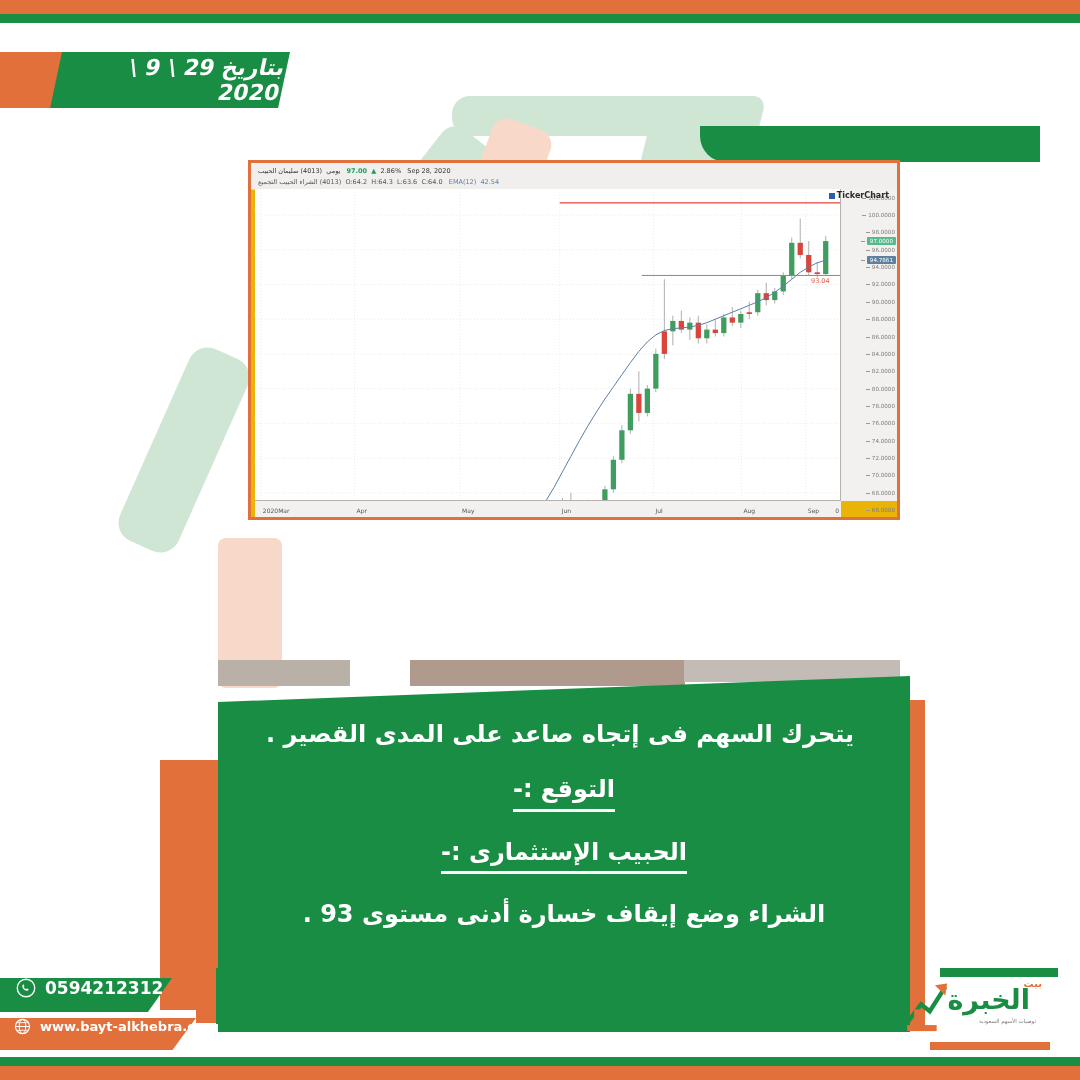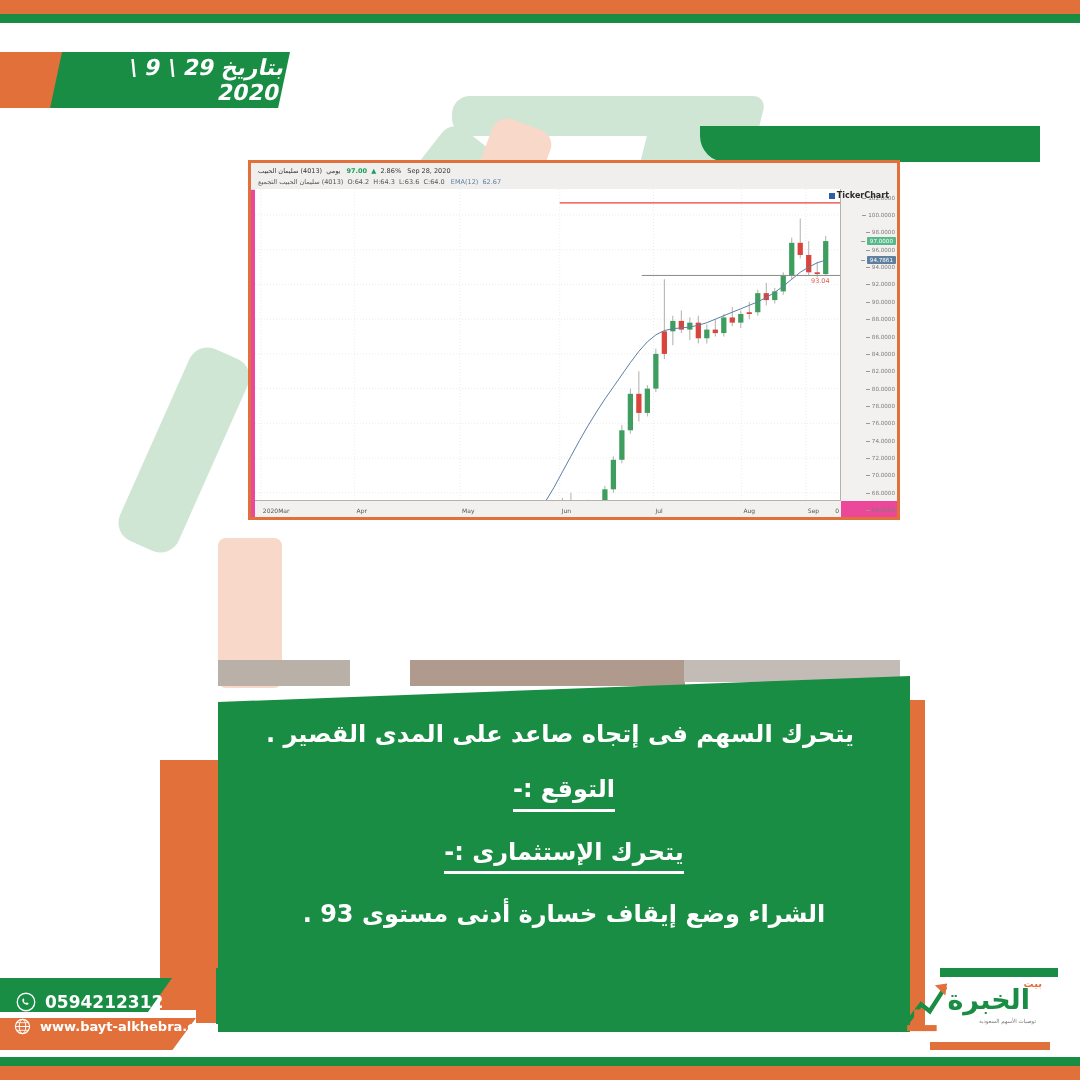--- a/index.html
+++ b/index.html
@@ -49,21 +49,21 @@
       transform:rotate(24deg);}
   .wm-p3{left:218px;top:538px;width:64px;height:150px;background:#f7d8c9;border-radius:8px;}
   .wm-tab{left:700px;top:126px;width:340px;height:36px;background:#1a8d45;
       border-radius:0 0 0 26px;}
   .wm-grayA{left:218px;top:660px;width:132px;height:26px;background:#b9b0a8;}
   .wm-grayB{left:410px;top:660px;width:275px;height:26px;background:#b09a8e;}
   .wm-grayC{left:684px;top:660px;width:216px;height:22px;background:#c3bcb6;}
 
   
   .chart{position:absolute;left:248px;top:160px;width:652px;height:360px;
-      background:#ec4899;border:3px solid #e2703a;box-sizing:border-box;overflow:hidden;}
+      background:#eab308;border:3px solid #e2703a;box-sizing:border-box;overflow:hidden;}
   .chart-hdr{height:26px;background:#f0efed;border-bottom:1px solid #dcdad6;
       position:relative;}
   .chart-hdr-row{position:absolute;left:7px;white-space:nowrap;
       font-size:6.5px;color:#333;font-family:"DejaVu Sans",sans-serif;}
   .chart-hdr-row.r1{top:4px;}
   .chart-hdr-row.r2{top:15px;color:#555;}
   .chart-hdr-row .up{color:#18a05a;font-weight:bold;}
   .chart-hdr-row .tri{color:#18a05a;}
   .chart-hdr-row .ema{color:#5b7fa6;margin-top:20px;}
   .chart-hdr-row .ar{direction:rtl;display:inline-block;}
@@ -98,21 +98,21 @@
       clip-path:polygon(0 26px, 100% 0, 100% 100%, 0 100%);}
   .panel-inner{position:absolute;inset:0;padding:44px 56px 5px 56px;box-sizing:border-box;
       direction:rtl;text-align:center;}
   .pline{color:#fff;font-weight:bold;font-size:24px;line-height:1.2;margin-bottom:26px;
       white-space:nowrap;}
   .plabel{display:inline-block;border-bottom:3px solid #fff;padding-bottom:5px;}
 
   
   .f-wa{position:absolute;left:0;top:978px;width:172px;height:34px;background:#1a8d45;
       clip-path:polygon(0 0, 100% 0, 86% 100%, 0 100%);}
-  .f-wa-txt{position:absolute;left:16px;top:978px;height:34px;display:flex;align-items:flex-end;
+  .f-wa-txt{position:absolute;left:16px;top:978px;height:34px;display:flex;align-items:flex-start;
       gap:9px;color:#fff;font-weight:bold;font-size:17px;}
   .f-web{position:absolute;left:0;top:1018px;width:196px;height:32px;background:#e2703a;
       clip-path:polygon(0 0, 100% 0, 88% 100%, 0 100%);}
   .f-web-txt{position:absolute;left:14px;top:1018px;height:16px;display:flex;align-items:center;
       gap:9px;color:#fff;font-weight:bold;font-size:13px;}
   .f-green-blk{position:absolute;left:196px;top:975px;width:22px;height:48px;background:#e2703a;}
   .f-green-big{position:absolute;left:216px;top:968px;width:180px;height:56px;background:#1a8d45;}
 
   
   .logo{position:absolute;right:22px;top:972px;width:160px;height:86px;}
@@ -161,28 +161,28 @@
       <div class="chart-hdr-row r1">
         <span class="ar">سليمان الحبيب</span>
         <span>(4013)</span>
         &nbsp;<span class="ar">يومي</span>
         &nbsp;&nbsp;<span class="up">97.00</span>
         &nbsp;<span class="tri">▲</span>
         &nbsp;<span>2.86%</span>
         &nbsp;&nbsp;<span>Sep 28, 2020</span>
       </div>
       <div class="chart-hdr-row r2">
-        <span class="ar">سليمان الحبيب التجميع</span>
+        <span class="ar">الشراء الحبيب التجميع</span>
         <span>(4013)</span>
         &nbsp;<span>O:64.2</span>
         &nbsp;<span>H:64.3</span>
         &nbsp;<span>L:63.6</span>
         &nbsp;<span>C:64.0</span>
         &nbsp;&nbsp;<span class="ema">EMA(12)</span>
-        &nbsp;<span class="ema">62.67</span>
+        &nbsp;<span class="ema">42.54</span>
       </div>
     </div>
 
     <div class="plotwrap">
       <div class="ticker-logo">
         <span class="sq"></span><span>TickerChart</span>
       </div>
 
       <div class="plot" id="plot">
           <svg width="586" height="460" style="display: block;">
@@ -393,21 +393,21 @@
 
   <div class="panel-orange-l"></div>
   <div class="panel-orange-r"></div>
   <div class="panel">
     <div class="panel-inner">
       <div class="pline">يتحرك السهم فى إتجاه صاعد على المدى القصير .</div>
       <div class="pline">
         <span class="plabel">التوقع :-</span>
       </div>
       <div class="pline">
-        <span class="plabel">يتحرك الإستثمارى :-</span>
+        <span class="plabel">الحبيب الإستثمارى :-</span>
       </div>
       <div class="pline">الشراء وضع إيقاف خسارة أدنى مستوى 93 .</div>
     </div>
   </div>
 
   <div class="f-green-blk"></div>
   <div class="f-green-big"></div>
 
   <div class="f-wa"></div>
   <div class="f-wa-txt">

